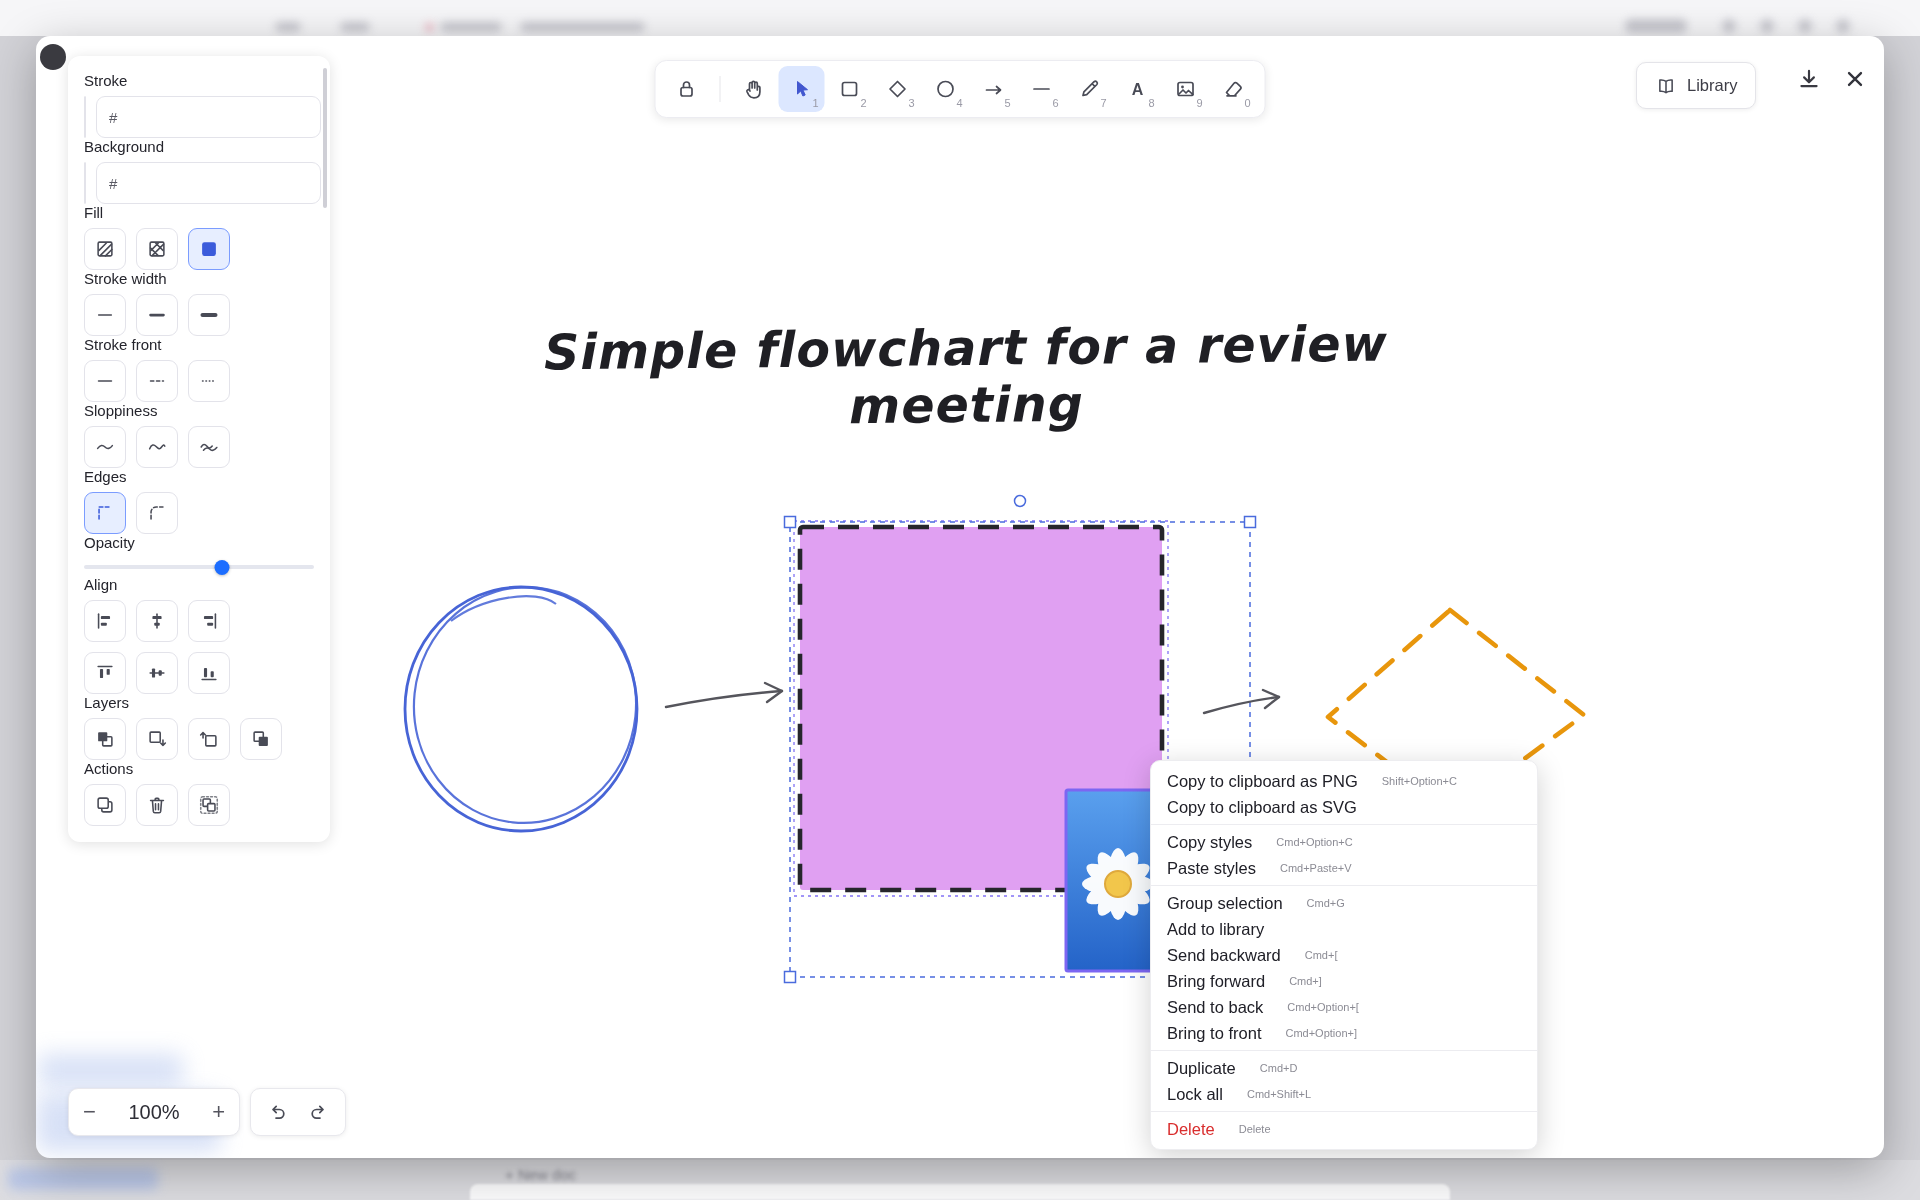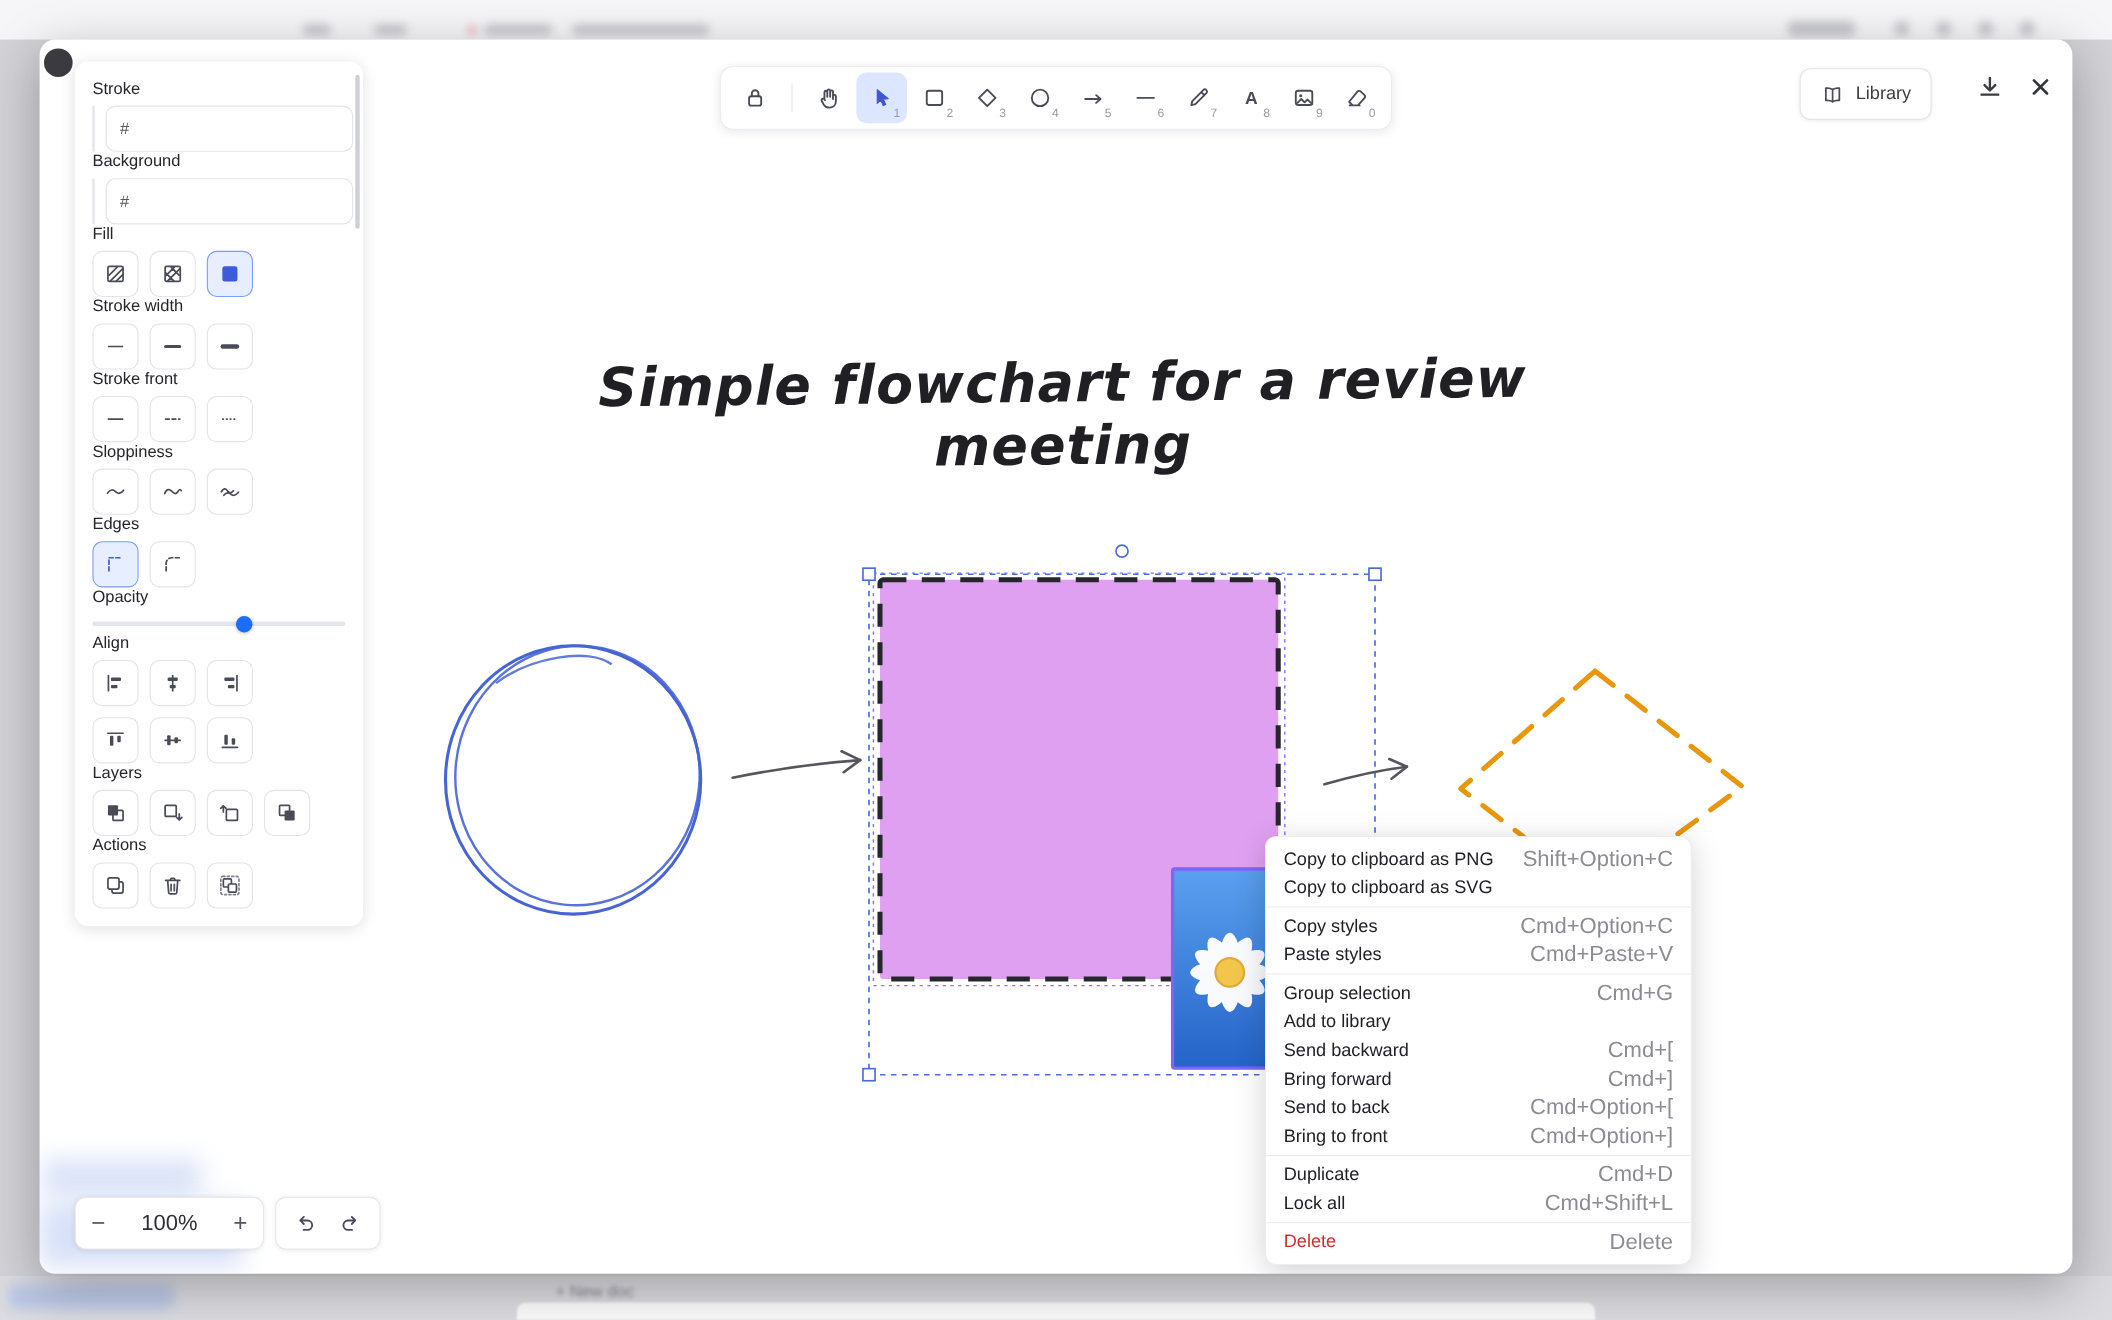--- a/index.html
+++ b/index.html
@@ -69,24 +69,24 @@
                  display:flex; align-items:center; gap:10px; background:#fff; border:1px solid #e4e4e9;
                  border-radius:10px; box-shadow:0 1px 5px rgba(0,0,0,.07); font-size:16.5px; color:#3d3d46; cursor:pointer;
                  font-family:"Liberation Sans",sans-serif; }
   .winctl { position:absolute; right:16px; top:30px; display:flex; gap:20px; align-items:center; z-index:5; }
   .winctl .icbtn { background:none; border:none; cursor:pointer; display:flex; }
 
   
   .ctxmenu { position:absolute; left:1114px; top:724px; width:388px; z-index:20; background:#fff;
              border:1px solid #ededf0; border-radius:10px; padding:7px 0;
              box-shadow:0 6px 28px rgba(0,0,0,.18); }
-  .mitem { display:flex; justify-content:space-between; align-items:center; height:26px; padding:0 16px;
+  .mitem { display:flex; justify-content:flex-start; align-items:center; height:26px; padding:0 16px;
            font-size:16.5px; color:#202028; cursor:pointer; }
-  .mitem .sc { color:#8b8b94; font-size:20px; margin-left:24px; white-space:nowrap; }
-  .mitem.danger { color:#d92d2d;gap:48px; }
+  .mitem .sc { color:#8b8b94; font-size:11px; margin-left:24px; white-space:nowrap; }
+  .mitem.danger { color:#d92d2d; }
   .mdiv { height:1px; background:#ececf0; margin:4px 0; }
 
   
   .zoombar { position:absolute; left:32px; bottom:22px; height:48px; width:172px; z-index:5; background:#fff;
              border:1px solid #e8e8ed; border-radius:10px; box-shadow:0 1px 5px rgba(0,0,0,.08);
              display:flex; align-items:center; justify-content:space-between; padding:0 14px; }
   .zbtn { background:none; border:none; font-size:22px; color:#55555e; cursor:pointer; line-height:1; }
   .zval { font-size:20px; color:#2e2e36; }
   .histbar { position:absolute; left:214px; bottom:22px; height:48px; z-index:5; background:#fff;
              border:1px solid #e8e8ed; border-radius:10px; box-shadow:0 1px 5px rgba(0,0,0,.08);

